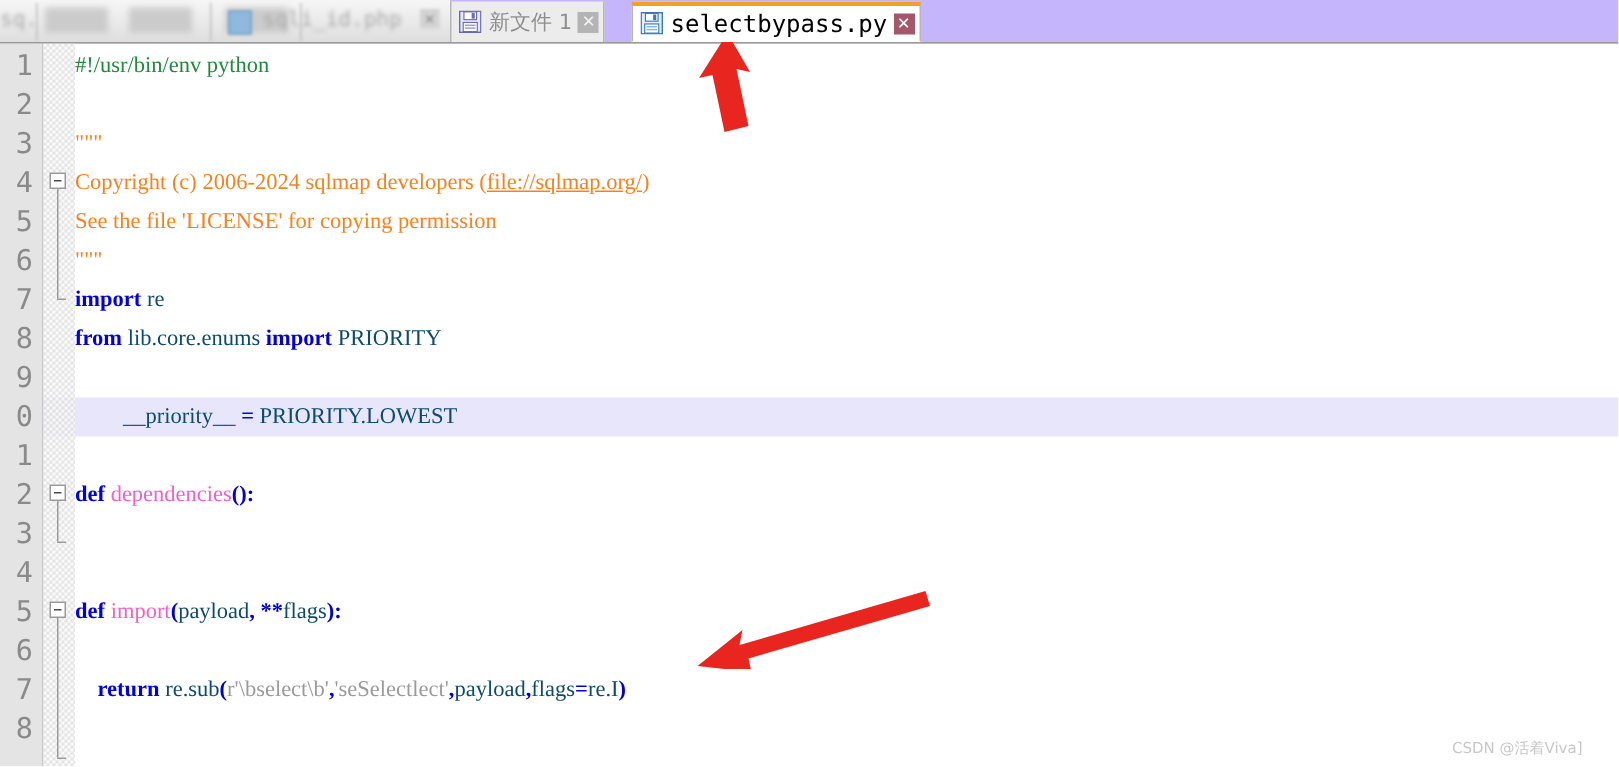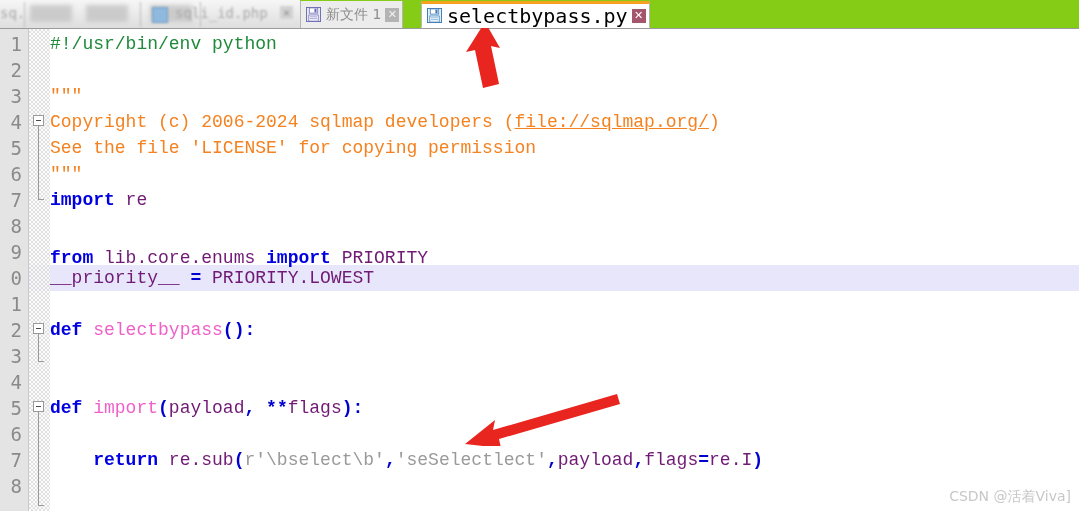--- a/index.html
+++ b/index.html
@@ -14,21 +14,21 @@
     font-family: "DejaVu Sans Mono", "Liberation Mono", monospace;
     position: relative;
   }
 
   
   #tabbar {
     position: absolute;
     left: 0; top: 0;
     width: 1079px;
     height: 29px;
-    background: #84cc16;
+    background: #c4b5fd;
     border-bottom: 1px solid #9a9a9a;
     box-sizing: border-box;
   }
   
   .ghost-strip {
     position: absolute;
     left: 0; top: 0;
     height: 28px;
     width: 300px;
     background: linear-gradient(to bottom, #f6f6f6 0%, #e9e9e9 55%, #dedede 100%);
@@ -102,21 +102,21 @@
     background: #ffffff;
     border: 1px solid #b6b6b6;
     border-top: 3px solid #f5a01e;
     border-bottom: 1px solid #ffffff;
     color: #000000;
     z-index: 5;
   }
   .tab-label {
     margin: 0 4px 0 5px;
     font-family: "DejaVu Sans Mono", "Liberation Mono", monospace;
-    font-size: 20px;
+    font-size: 16px;
   }
   .tab.inactive .tab-label {
     font-family: "DejaVu Sans", "Liberation Sans", sans-serif;
     font-size: 14px;
   }
 
   
   .floppy { width: 15px; height: 15px; display: block; }
 
   .tab-close {
@@ -183,40 +183,40 @@
     line-height: 26px;
     height: 26px;
   }
 
   .row {
     position: absolute;
     left: 0;
     height: 26px;
     line-height: 26px;
     white-space: pre;
-    font-family: Liberation Mono, monospace;
-    font-size: 18px;
+    font-family: Liberation Serif, serif;
+    font-size: 15px;
     color: #202020;
   }
   .hl-row {
     position: absolute;
     left: 0;
     width: 1079px;
     height: 26px;
     background: #e7e6fb;
   }
 
   
   .kw      { color: #0000e0; font-weight: bold; }
   .op      { color: #0000d0; font-weight: bold; }
   .com     { color: #1f8a3b; }
   .doc     { color: #f58220; }
   .fn      { color: #f060c8; }
   .str     { color: #9a9a9a; }
-  .plain   { color: #701a75; }
+  .plain   { color: #0c4a6e; }
   .url     { color: #f58220; text-decoration: underline; }
 
   
   .foldbox {
     position: absolute;
     width: 11px; height: 11px;
     border: 1px solid #9a9a9a;
     background: #ffffff;
     box-sizing: border-box;
   }
@@ -237,24 +237,24 @@
     height: 1px;
     background: #9a9a9a;
   }
 
   
   .arrow { position: absolute; pointer-events: none; }
 
   
   #watermark {
     position: absolute;
-    right: 8px;
+    right: 24px;
     bottom: 5px;
     font-family: "DejaVu Sans", "Liberation Sans", sans-serif;
-    font-size: 14px;
+    font-size: 10px;
     color: #c8c8c8;
     white-space: nowrap;
   }
 </style>
 </head>
 <body>
 
 <div id="tabbar">
 
   <div class="ghost-strip">
@@ -325,25 +325,25 @@
     </div>
   <div id="foldmargin"></div>
   <div id="code">
       <div class="row" style="top: 2px;"><span class="com">#!/usr/bin/env python</span></div>
       <div class="row" style="top: 28px;"></div>
       <div class="row" style="top: 54px;"><span class="doc">"""</span></div>
       <div class="row" style="top: 80px;"><span class="doc">Copyright (c) 2006-2024 sqlmap developers (</span><span class="url">file://sqlmap.org/</span><span class="doc">)</span></div>
       <div class="row" style="top: 106px;"><span class="doc">See the file 'LICENSE' for copying permission</span></div>
       <div class="row" style="top: 132px;"><span class="doc">"""</span></div>
       <div class="row" style="top: 158px;"><span class="kw">import</span><span class="plain"> re</span></div>
-      <div class="row" style="top: 184px; margin-top: 32px;"><span class="kw">from</span><span class="plain"> lib.core.enums </span><span class="kw">import</span><span class="plain"> PRIORITY</span></div>
+      <div class="row" style="top: 184px;"><span class="kw">from</span><span class="plain"> lib.core.enums </span><span class="kw">import</span><span class="plain"> PRIORITY</span></div>
       <div class="row" style="top: 210px;"></div>
-      <div class="row" style="top: 236px;"><span class="plain">__priority__ </span><span class="op">=</span><span class="plain"> PRIORITY.LOWEST</span></div>
+      <div class="row" style="top: 236px; margin-left: 32px;"><span class="plain">__priority__ </span><span class="op">=</span><span class="plain"> PRIORITY.LOWEST</span></div>
       <div class="row" style="top: 262px;"></div>
-      <div class="row" style="top: 288px;"><span class="kw">def</span><span class="plain"> </span><span class="fn">selectbypass</span><span class="op">():</span></div>
+      <div class="row" style="top: 288px;"><span class="kw">def</span><span class="plain"> </span><span class="fn">dependencies</span><span class="op">():</span></div>
       <div class="row" style="top: 340px;"></div>
       <div class="row" style="top: 366px;"><span class="kw">def</span><span class="plain"> </span><span class="fn">import</span><span class="op">(</span><span class="plain">payload</span><span class="op">,</span><span class="plain"> </span><span class="op">**</span><span class="plain">flags</span><span class="op">):</span></div>
       <div class="row" style="top: 392px;"></div>
       <div class="row" style="top: 418px;"><span class="plain">    </span><span class="kw">return</span><span class="plain"> re.sub</span><span class="op">(</span><span class="str">r'\bselect\b'</span><span class="op">,</span><span class="str">'seSelectlect'</span><span class="op">,</span><span class="plain">payload</span><span class="op">,</span><span class="plain">flags</span><span class="op">=</span><span class="plain">re.I</span><span class="op">)</span></div>
       <div class="row" style="top: 444px;"></div>
     </div>
 
   <div class="foldbox" style="left:33px; top:86px;"></div>
   <div class="foldline" style="left:38px; top:97px; height:73px;"></div>
   <div class="foldfoot" style="left:38px; top:170px; width:6px;"></div>

